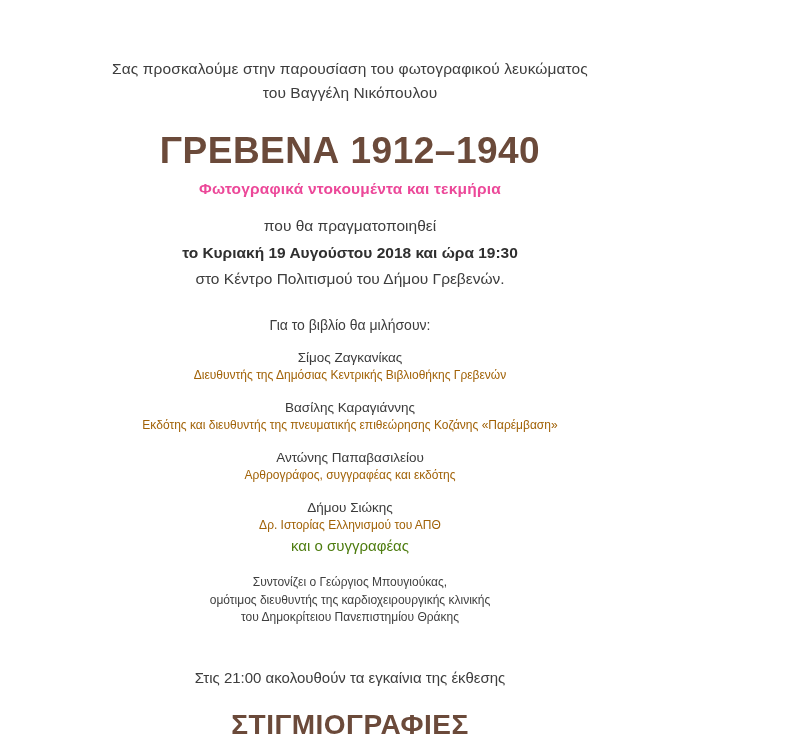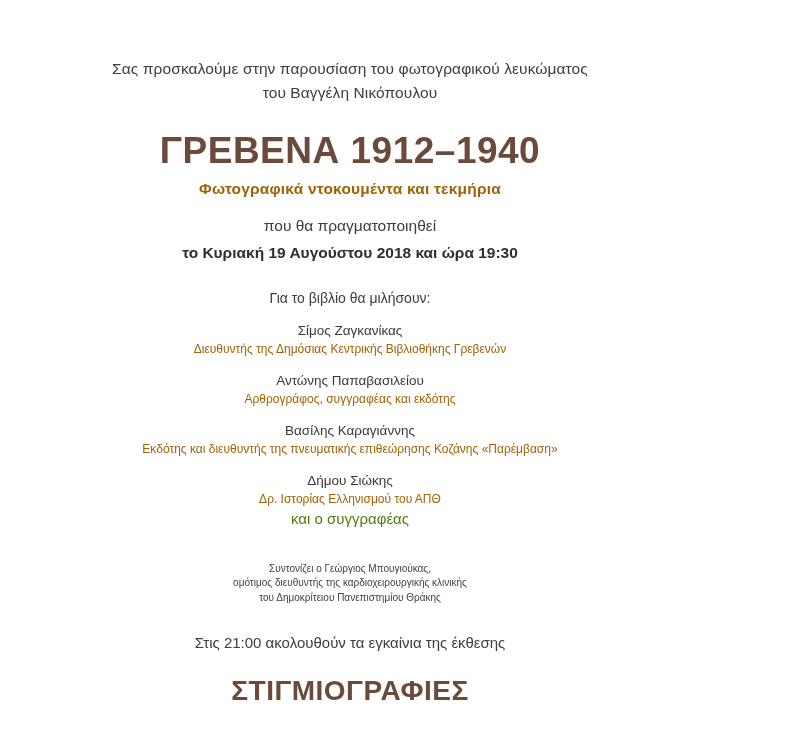--- a/index.html
+++ b/index.html
@@ -41,21 +41,21 @@
     font-size: 37px;
     font-weight: bold;
     color: #6b4a3a;
     letter-spacing: 0.5px;
     line-height: 1.1;
   }
   .title-sub {
     margin-top: 6px;
     font-size: 15.5px;
     font-weight: bold;
-    color: #a16207;
+    color: #ec4899;
     letter-spacing: 0.2px;
   }
 
   
   .when-block {
     margin-top: 15px;
     font-size: 15.5px;
     color: #3d3d3d;
   }
   .when-block .strong {
@@ -81,29 +81,29 @@
   }
   .speaker .role {
     font-size: 12px;
     color: #a16207;
   }
   .also-author {
     font-size: 15px;
     color: #4d7c0f;
   }
   .moderator {
-    margin-top: 32px;
+    margin-top: 18px;
     line-height: 1.38;
-    font-size: 10px;
+    font-size: 12px;
     color: #3f3f3f;
   }
 
   
   .exhibition-intro {
-    margin-top: 27px;
+    margin-top: 40px;
     font-size: 15px;
     color: #3d3d3d;
   }
   .title-second {
     margin-top: 22px;
     font-size: 28px;
     font-weight: bold;
     color: #6b4a3a;
     letter-spacing: 0.5px;
     line-height: 1.1;
@@ -118,35 +118,36 @@
     <div class="line l1">Σας προσκαλούμε στην παρουσίαση του φωτογραφικού λευκώματος</div>
     <div class="line l2">του Βαγγέλη Νικόπουλου</div>
   </div>
 
   <div class="title-main line">ΓΡΕΒΕΝΑ 1912–1940</div>
   <div class="title-sub line">Φωτογραφικά ντοκουμέντα και τεκμήρια</div>
 
   <div class="when-block">
     <div class="line">που θα πραγματοποιηθεί</div>
     <div class="line strong">το Κυριακή 19 Αυγούστου 2018 και ώρα 19:30</div>
+    <div class="line">στο Κέντρο Πολιτισμού του Δήμου Γρεβενών.</div>
   </div>
 
   <div class="speakers-head line">Για το βιβλίο θα μιλήσουν:</div>
 
   <div class="speaker">
     <div class="name line">Σίμος Ζαγκανίκας</div>
     <div class="role line">Διευθυντής της Δημόσιας Κεντρικής Βιβλιοθήκης Γρεβενών</div>
   </div>
   <div class="speaker">
+    <div class="name line">Βασίλης Καραγιάννης</div>
+    <div class="role line">Εκδότης και διευθυντής της πνευματικής επιθεώρησης Κοζάνης «Παρέμβαση»</div>
+  </div>
+  <div class="speaker">
     <div class="name line">Αντώνης Παπαβασιλείου</div>
     <div class="role line">Αρθρογράφος, συγγραφέας και εκδότης</div>
-  </div>
-  <div class="speaker">
-    <div class="name line">Βασίλης Καραγιάννης</div>
-    <div class="role line">Εκδότης και διευθυντής της πνευματικής επιθεώρησης Κοζάνης «Παρέμβαση»</div>
   </div>
   <div class="speaker">
     <div class="name line">Δήμου Σιώκης</div>
     <div class="role line">Δρ. Ιστορίας Ελληνισμού του ΑΠΘ</div>
   </div>
 
   <div class="also-author line">και ο συγγραφέας</div>
 
   <div class="moderator">
     <div class="line">Συντονίζει ο Γεώργιος Μπουγιούκας,</div>

